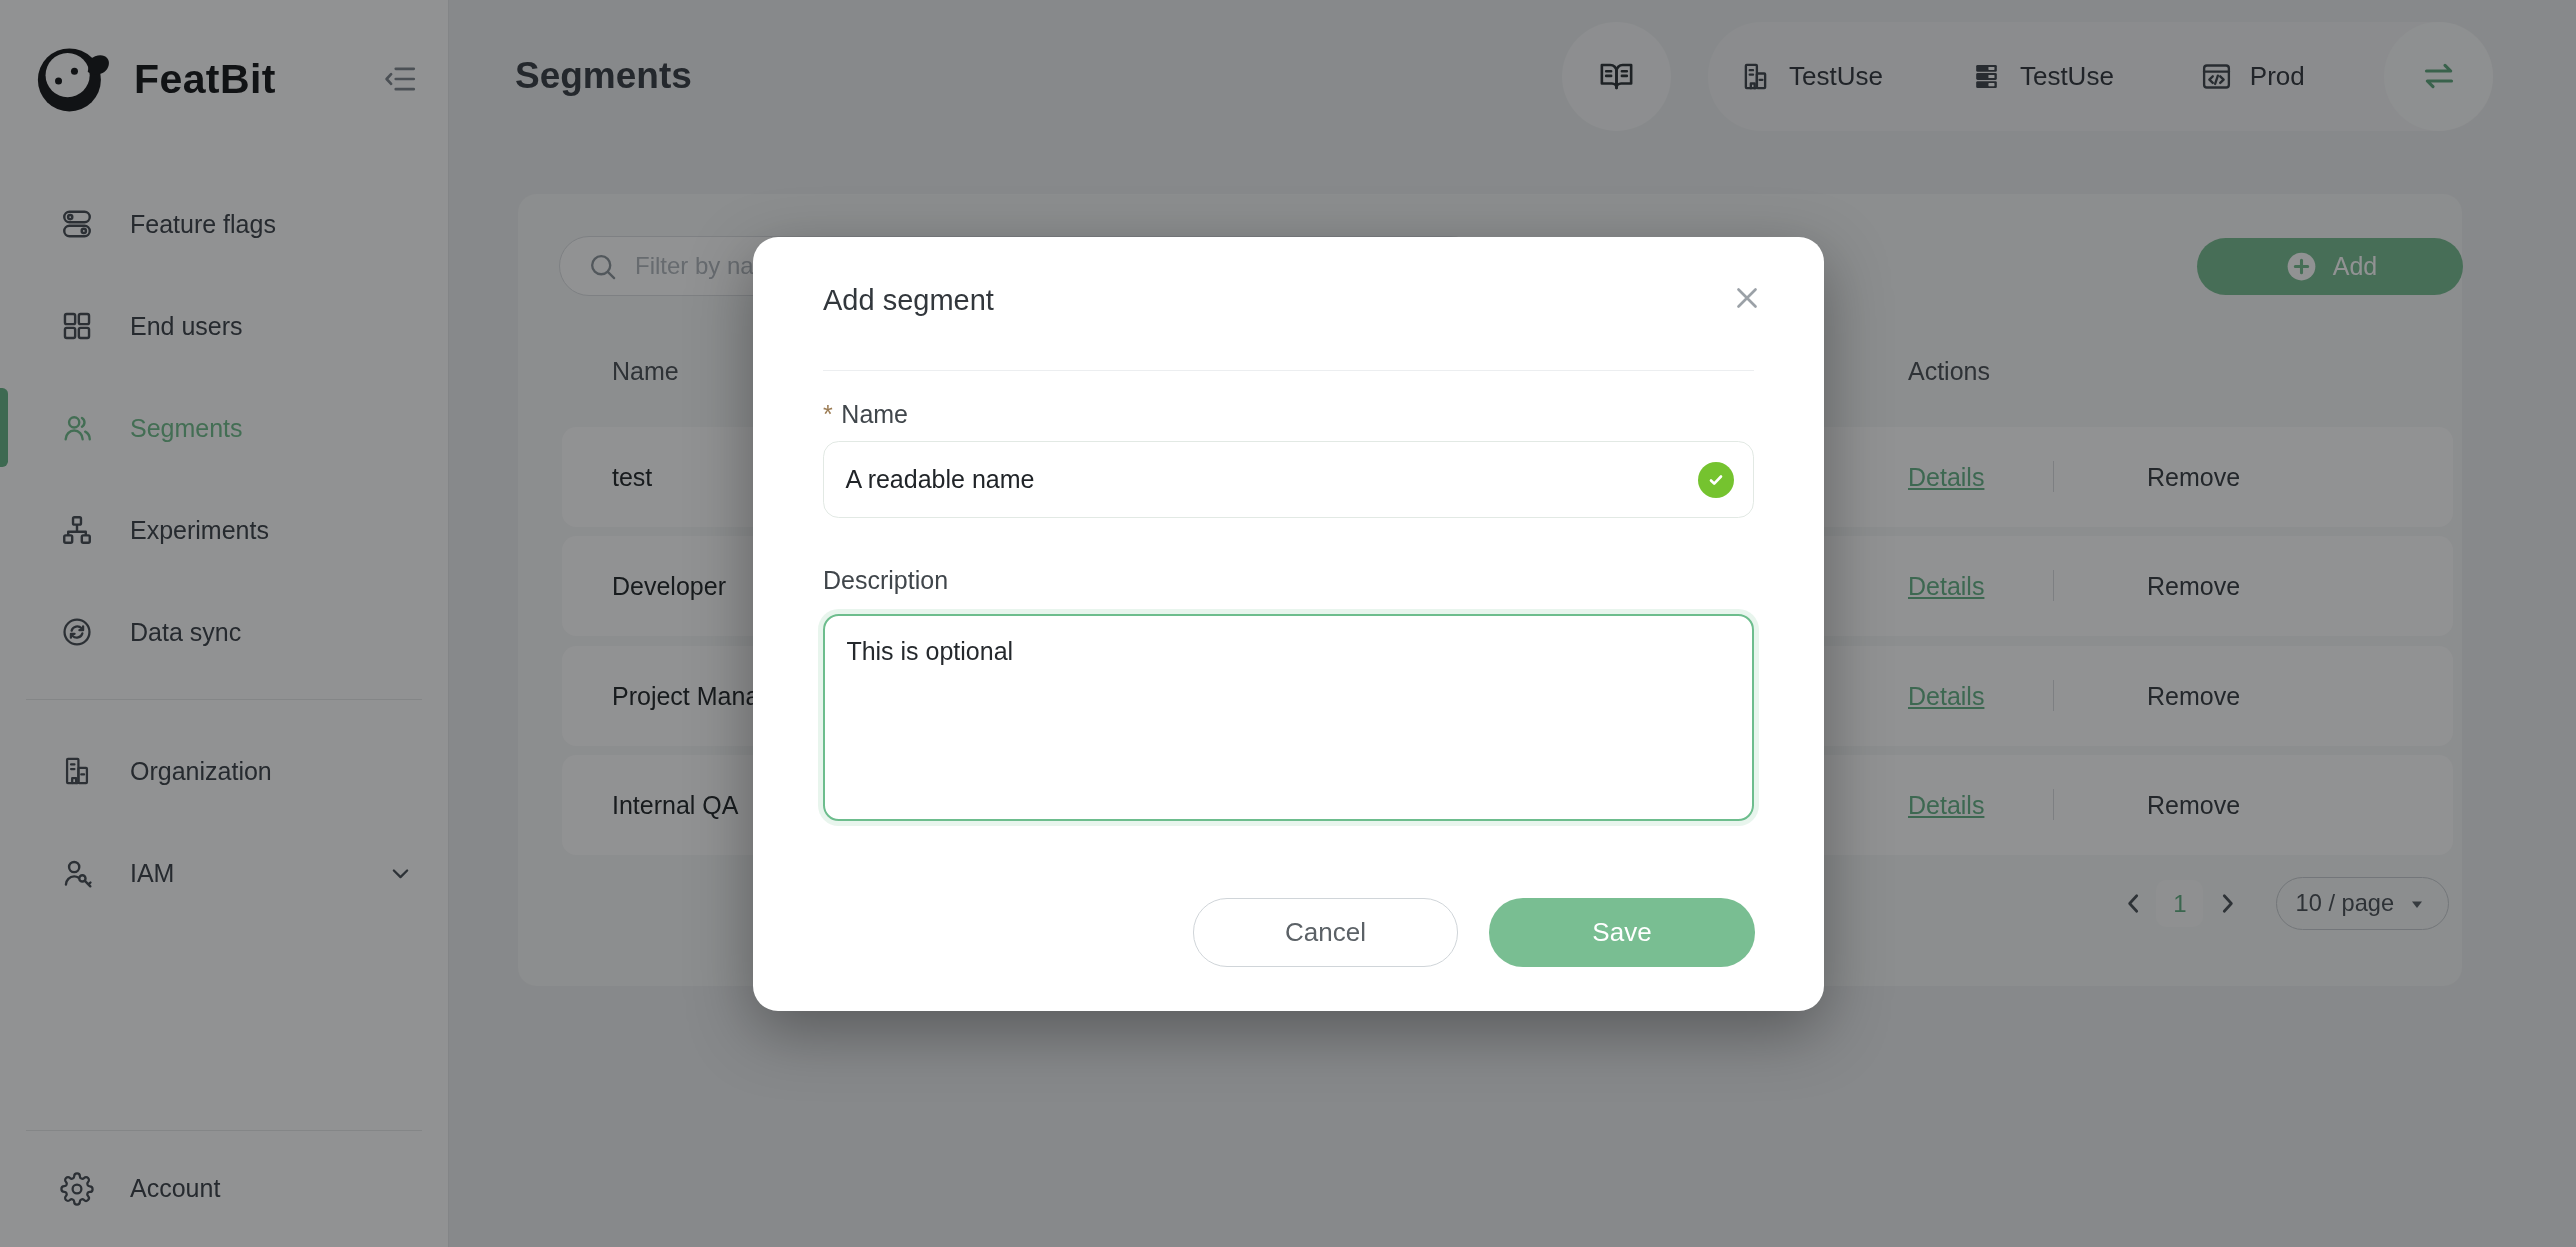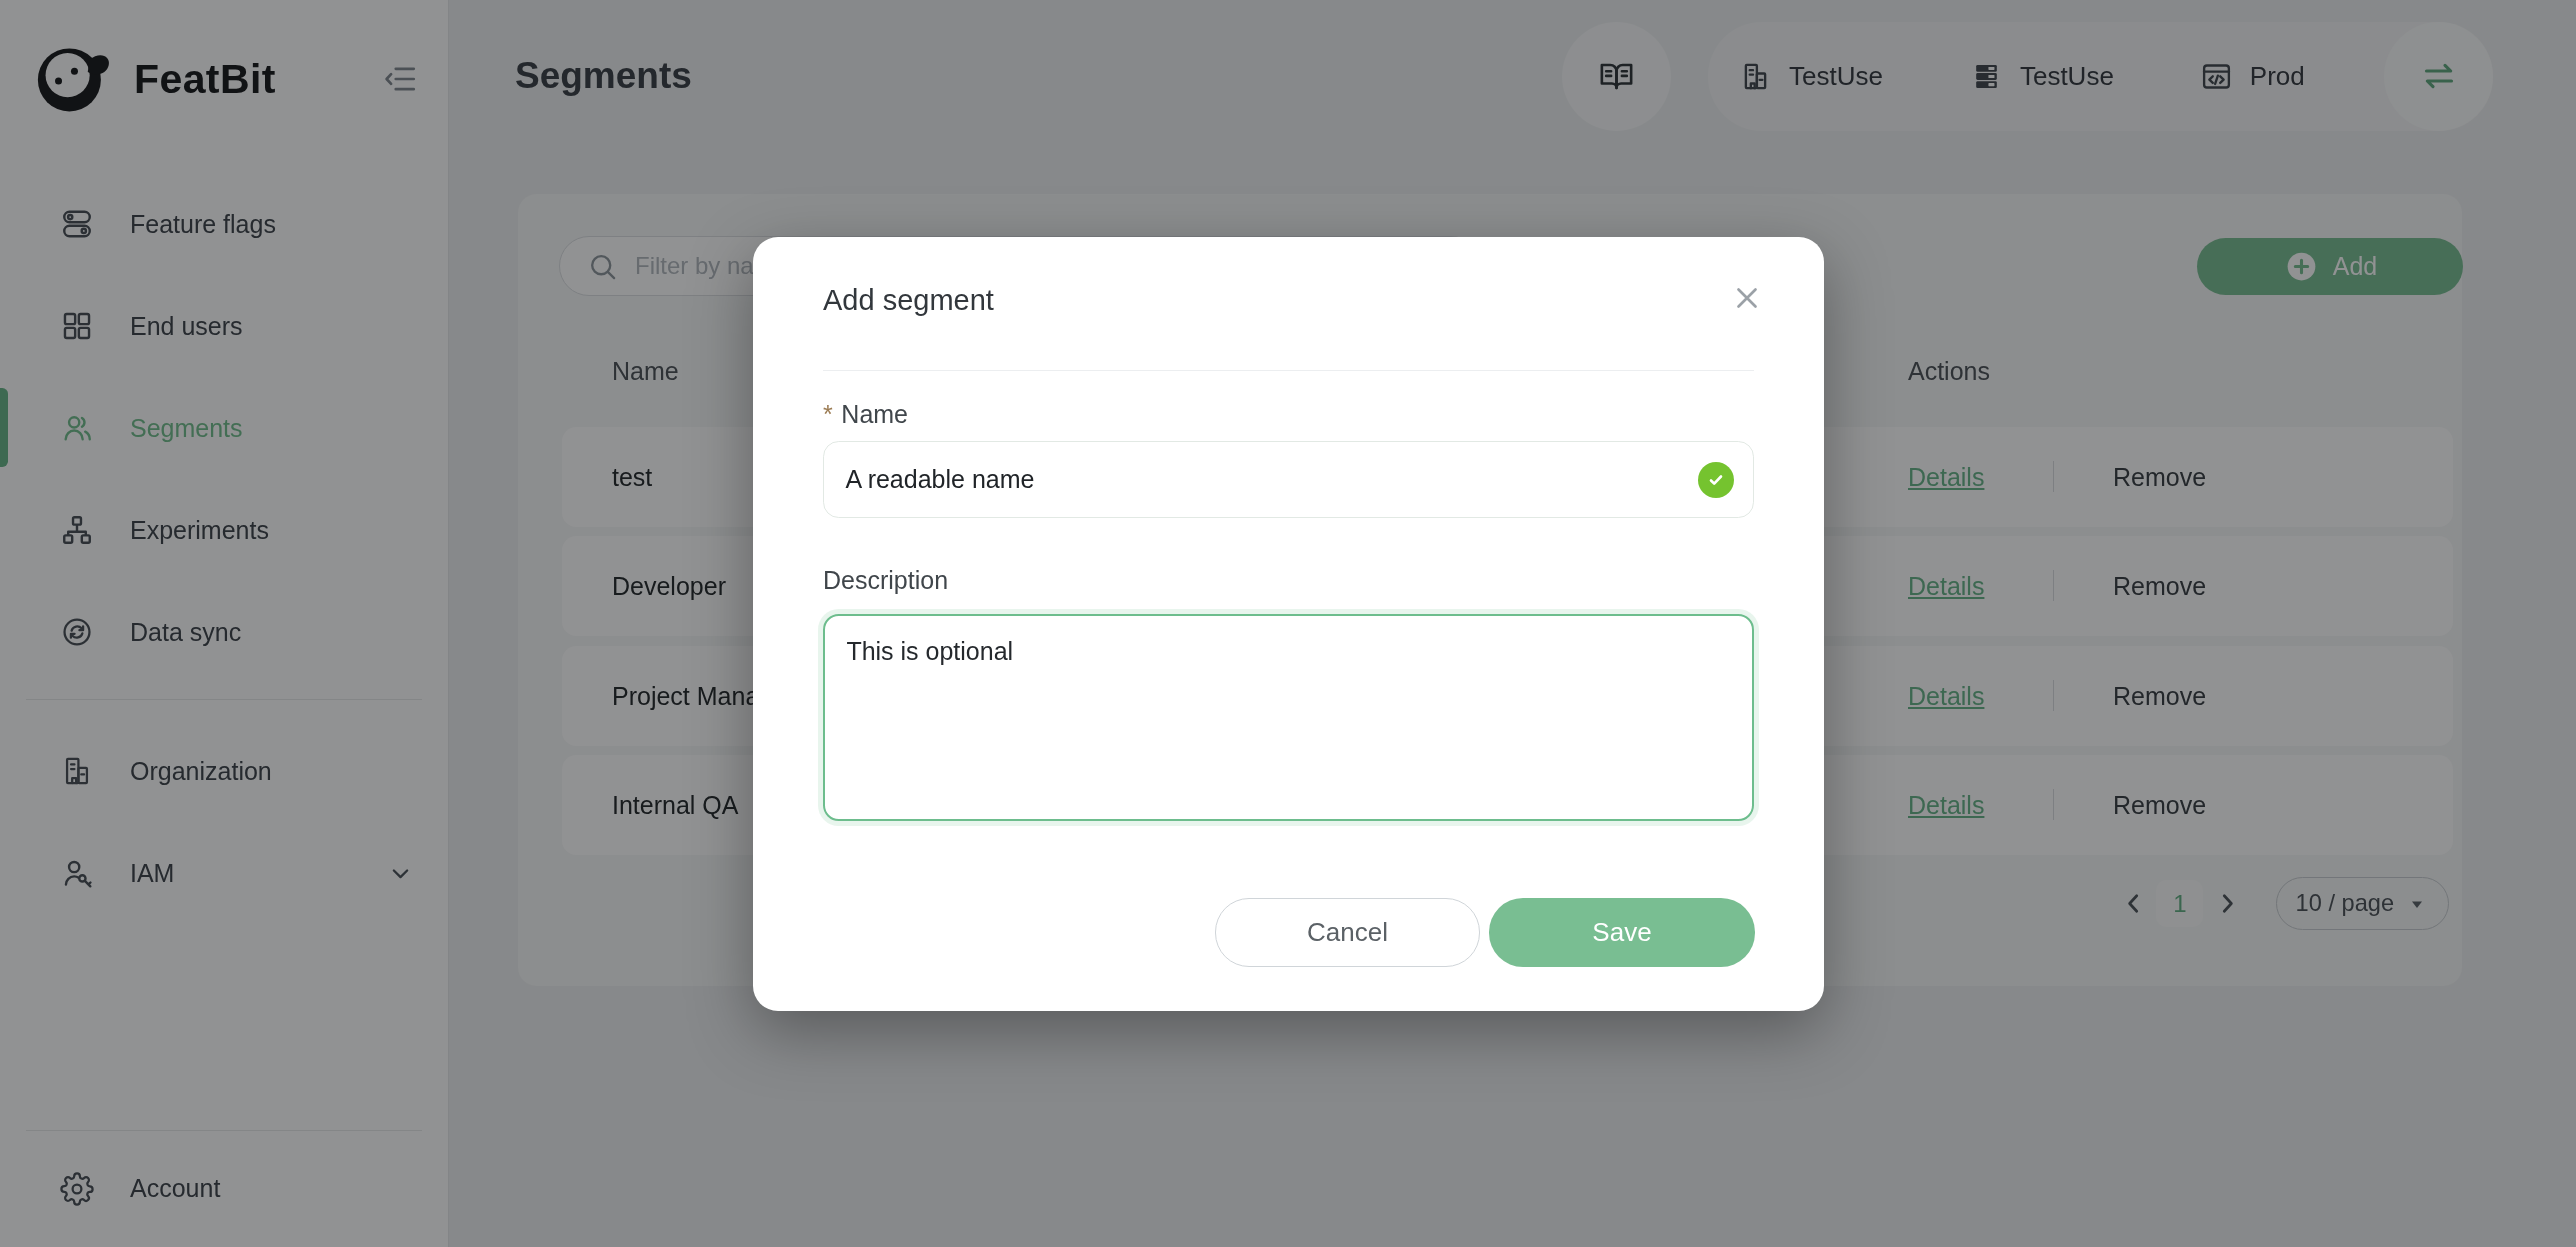--- a/index.html
+++ b/index.html
@@ -53,21 +53,21 @@
   .add-btn .add-label { color:#ffffff; font-size:25px; margin-left:13px; }
 
   .thead-name, .thead-actions { position:absolute; top:163px; font-size:25px; color:#4b5157; }
   .thead-name { left:94px; }
   .thead-actions { left:1390px; }
 
   .trow { position:absolute; left:44px; width:1891px; height:100px; background:#ffffff; border-radius:14.3px; }
   .trow .cell-name { position:absolute; left:50px; top:0; height:100px; display:flex; align-items:center; font-size:25px; color:#24282b; }
   .trow .link-details { position:absolute; left:1346px; top:0; height:100px; display:flex; align-items:center; font-size:25px; color:#66b388; cursor:pointer;text-decoration:underline; }
   .trow .act-sep { position:absolute; left:1491px; top:34px; width:1.4px; height:31px; background:#dadde0; }
-  .trow .link-remove { position:absolute; left:1551px; top:0; height:100px; display:flex; align-items:center; font-size:25px; color:#383d42; cursor:pointer;text-align:center; }
+  .trow .link-remove { position:absolute; left:1585px; top:0; height:100px; display:flex; align-items:center; font-size:25px; color:#383d42; cursor:pointer;text-align:center; }
 
   .pagination { position:absolute; right:13px; top:681px; height:57px; display:flex; align-items:center; }
   .pg-chev { width:31px; height:31px; color:#4b5258; cursor:pointer; }
   .pg-current { margin:0 8.6px 0 7.1px; width:47px; height:47px; background:#fbfcfb; border-radius:10px; display:flex; align-items:center; justify-content:center; font-size:24px; color:#63b083; cursor:pointer; }
   .pg-size { margin-left:33px; height:53px; border:1.4px solid #c8cdd1; border-radius:26.5px; display:flex; align-items:center; padding:0 18.6px; font-size:23.6px; color:#4b5157; cursor:pointer; }
   .pg-size svg { width:24px; height:24px; margin-left:11.4px; color:#5a6167; }
 
   
   .overlay { position:absolute; inset:0; background:rgba(10,13,15,0.45); z-index:50; }
   .modal { position:absolute; left:753px; top:237px; width:1071px; height:774px; background:#ffffff; border-radius:25px; box-shadow:0 20px 64px rgba(0,0,0,0.35); z-index:60; }
@@ -76,21 +76,21 @@
   .modal-divider { position:absolute; left:70px; right:70px; top:133px; height:1.4px; background:#eceef0; }
   .field-label { position:absolute; left:70px; font-size:25px; color:#40464b; }
   .req-mark { color:#9c7c54; margin-right:8.6px; font-size:25px; }
   .lbl-name { top:163px; }
   .lbl-desc { top:329px; }
   .name-input-wrap { position:absolute; left:70px; top:204px; width:931px; height:77px; }
   .name-input-wrap input { width:100%; height:100%; border:1.4px solid #e2e9e4; border-radius:15.7px; padding:0 79px 0 21.4px; font-size:25px; color:#202428; outline:none; font-family:"Liberation Sans",sans-serif; background:#fff; }
   .valid-badge { position:absolute; right:20px; top:21px; width:36px; height:36px; border-radius:50%; background:#75c32f; display:flex; align-items:center; justify-content:center; }
   .valid-badge svg { width:24px; height:24px; }
   .desc-area { position:absolute; left:70px; top:377px; width:931px; height:207px; border:2.1px solid #6dbd8d; border-radius:15.7px; box-shadow:0 0 0 5px rgba(110,190,140,0.16); padding:18.6px 21.4px; font-size:25px; line-height:33px; color:#25292d; outline:none; resize:none; font-family:"Liberation Sans",sans-serif; background:#fff; }
-  .modal-btns { position:absolute; right:69px; top:661px; display:flex; gap:9px; }
+  .modal-btns { position:absolute; right:69px; top:661px; display:flex; gap:31px; }
   .btn { height:69px; border-radius:34px; display:flex; align-items:center; justify-content:center; font-size:26px; cursor:pointer; }
   .btn-cancel { width:265px; background:#ffffff; border:1.4px solid #d0d5d9; color:#5b6166; }
   .btn-save { width:266px; background:#79be92; color:#ffffff; }
 
   svg { display:block; }
 </style>
 </head>
 <body>
 
 <div class="screen">

